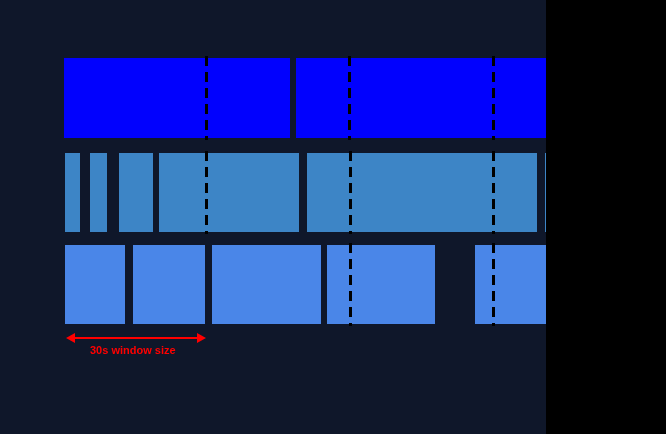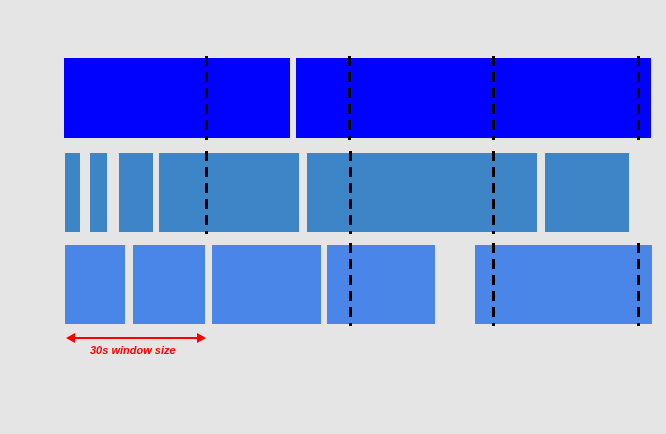--- a/index.html
+++ b/index.html
@@ -47,21 +47,21 @@
     position: absolute;
     font-size: 11px;
     font-weight: bold;
     letter-spacing: 0px;
     white-space: nowrap;
   }
 </style>
 </head>
 <body>
 
-<div id="canvas" style="width: 666px; height: 434px; background: #e5e5e5; font-style: italic;">
+<div id="canvas" style="width: 546px; height: 434px; background: #0f172a;">
   <div id="tracks">
       <div class="track" style="top: 58px; height: 80px;">
         <div class="segment" style="left: 64px; width: 226px; background: rgb(1, 1, 254);"></div>
         <div class="segment" style="left: 296px; width: 355px; background: rgb(1, 1, 254);"></div>
         <div class="boundary" style="left: 204.5px; width: 3px; background: repeating-linear-gradient(rgb(0, 0, 0) 0px, rgb(0, 0, 0) 10px, transparent 10px, transparent 16px);"></div>
         <div class="boundary" style="left: 347.5px; width: 3px; background: repeating-linear-gradient(rgb(0, 0, 0) 0px, rgb(0, 0, 0) 10px, transparent 10px, transparent 16px);"></div>
         <div class="boundary" style="left: 491.5px; width: 3px; background: repeating-linear-gradient(rgb(0, 0, 0) 0px, rgb(0, 0, 0) 10px, transparent 10px, transparent 16px);"></div>
         <div class="boundary" style="left: 636.5px; width: 3px; background: repeating-linear-gradient(rgb(0, 0, 0) 0px, rgb(0, 0, 0) 10px, transparent 10px, transparent 16px);"></div>
       </div>
       <div class="track" style="top: 153px; height: 79px;">

